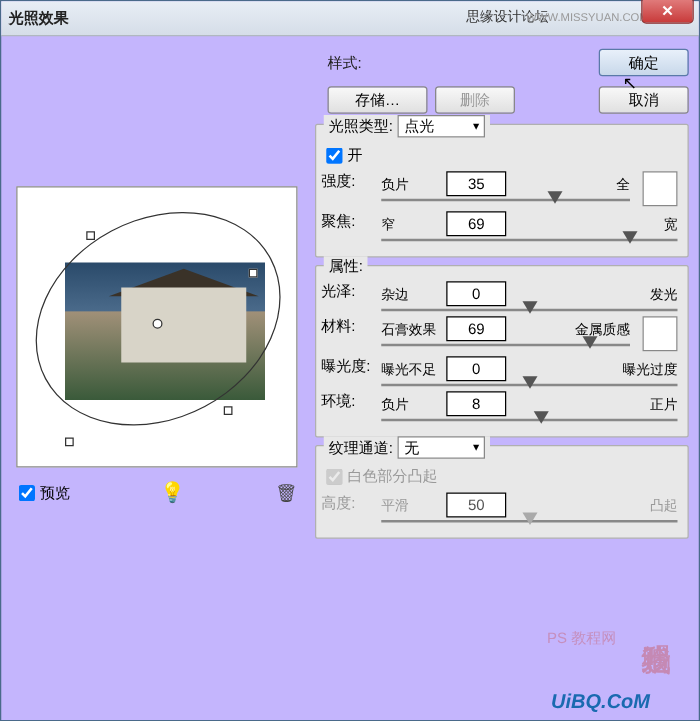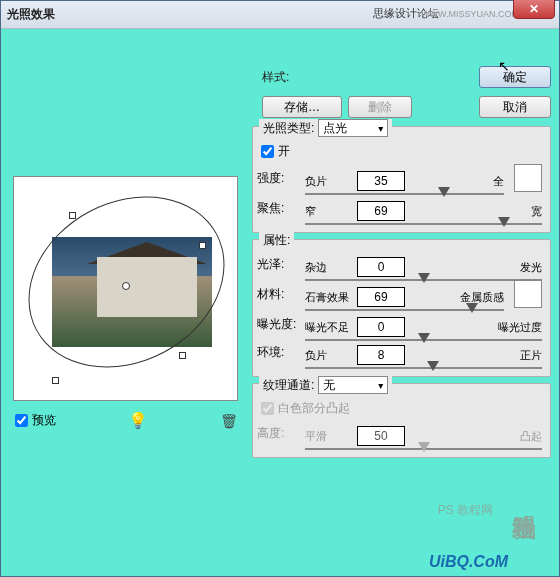--- a/index.html
+++ b/index.html
@@ -1,17 +1,17 @@
 <!DOCTYPE html>
 <html><head>
 <meta charset="utf-8">
 <style>
 * { box-sizing: border-box; margin: 0; padding: 0; font-family: "Microsoft YaHei", SimSun, sans-serif; font-size: 12px; }
 body { background: #c0c9d4; width: 560px; height: 577px; overflow: hidden; position: relative; }
-.window { width: 560px; height: 577px; background: #5eead4; border: 1px solid #4a6a8a; display: flex; flex-direction: column; gap: 27px; }
+.window { width: 560px; height: 577px; background: #c4b5fd; border: 1px solid #4a6a8a; display: flex; flex-direction: column; }
 .titlebar { height: 28px; background: linear-gradient(#e8eef5, #d5dde8); display: flex; align-items: center; padding: 0 6px; position: relative; border-bottom: 1px solid #b0b8c0; }
 .titlebar-title { font-weight: bold; color: #222; }
 .titlebar-right { position: absolute; right: 120px; top: 5px; color: #333; font-size: 11px; }
 .url-small { position: absolute; right: 40px; top: 8px; font-size: 9px; color: #999; }
 .close-btn { position: absolute; right: 4px; top: -2px; width: 42px; height: 20px; background: linear-gradient(#e07a7a, #c83a3a); border: 1px solid #8a2a2a; border-radius: 0 0 4px 4px; display: flex; align-items: center; justify-content: center; color: #fff; font-weight: bold; }
 .body { flex: 1; display: flex; padding: 10px 8px; gap: 8px; position: relative; }
 .left-col { width: 235px; display: flex; flex-direction: column; padding-top: 110px; }
 .preview-box { width: 225px; height: 225px; border: 1px solid #888; background: #fff; position: relative; overflow: hidden; margin-left: 4px; }
 .photo { position: absolute; left: 38px; top: 60px; width: 160px; height: 110px; background: linear-gradient(180deg, #2a4a6a 0%, #4a6a8a 35%, #a09078 36%, #3a5a3a 100%); }
 .house { position: absolute; left: 45px; top: 20px; width: 100px; height: 60px; background: #d8d4c8; }
@@ -34,33 +34,33 @@
 .btn { height: 22px; border: 1px solid #888; background: linear-gradient(#f8f8f8, #e0e0e0); padding: 0 12px; display: inline-flex; align-items: center; justify-content: center; border-radius: 3px; }
 .btn-ok { width: 72px; margin-left: auto; background: linear-gradient(#e8f0fa, #c8d8ea); border-color: #5a7aa8; }
 .btn-cancel { width: 72px; margin-left: auto; }
 .cursor { position: absolute; left: 498px; top: 58px; font-size: 14px; color: #000; pointer-events: none; z-index: 10; }
 .row2 { display: flex; gap: 6px; margin-bottom: 8px; padding-left: 10px; justify-content: center; }
 .btn-save { width: 80px; }
 .btn-del { width: 64px; color: #999; }
 .group { border: 1px solid #b0b0b0; border-radius: 2px; padding: 8px 8px 8px 4px; margin-bottom: 6px; position: relative; background: #e8e8e8; }
 .group-title { position: absolute; top: -8px; left: 6px; background: #e8e8e8; padding: 0 4px; font-size: 12px; display: flex; align-items: center; gap: 4px; }
 .dd-small { width: 70px; height: 18px; }
-.field-row { display: flex; align-items: center; gap: 6px; margin: 4px 0; min-height: 24px; }
+.field-row { display: flex; gap: 6px; margin: 4px 0; min-height: 24px; }
 .field-label { width: 42px; text-align: left; }
 .sub-left { width: 48px; text-align: left; font-size: 11px; }
 .num-input { width: 48px; height: 20px; border: 1px solid #000000; background: #fff; text-align: center; }
 .sub-right { font-size: 11px; white-space: nowrap; }
 .slider { flex: 1; height: 16px; position: relative; margin-top: -6px; }
 .slider-track { position: absolute; left: 0; right: 0; top: 8px; height: 2px; background: #888; }
 .slider-thumb { position: absolute; top: 2px; width: 0; height: 0; border-left: 6px solid transparent; border-right: 6px solid transparent; border-top: 10px solid #555; transform: translateX(-6px); }
 .swatch { width: 28px; height: 28px; border: 1px solid #888; background: #fff; margin-left: 4px; }
 .disabled { color: #999; }
 .watermark { position: absolute; right: 20px; bottom: 80px; color: #c84a4a; opacity: 0.4; font-size: 24px; writing-mode: vertical-rl; pointer-events: none; }
 .watermark2 { position: absolute; right: 67px; bottom: 58px; color: #c84a4a; opacity: 0.35; font-size: 12px; pointer-events: none; }
-.footer-url { position: absolute; bottom: 6px; right: 52px; color: #1a6ab0; font-style: italic; font-weight: bold; font-size: 16px; } 
+.footer-url { position: absolute; bottom: 6px; right: 40px; color: #1a6ab0; font-style: italic; font-weight: bold; font-size: 16px; } 
 .inner-col { display: flex; flex-direction: column; flex: 1; }
 .top-line { display: flex; align-items: center; gap: 4px; }
 </style>
 </head>
 <body>
 
 <div class="window">
   <div class="titlebar">
     <span class="titlebar-title">光照效果</span>
     <span class="titlebar-right">思缘设计论坛</span>

